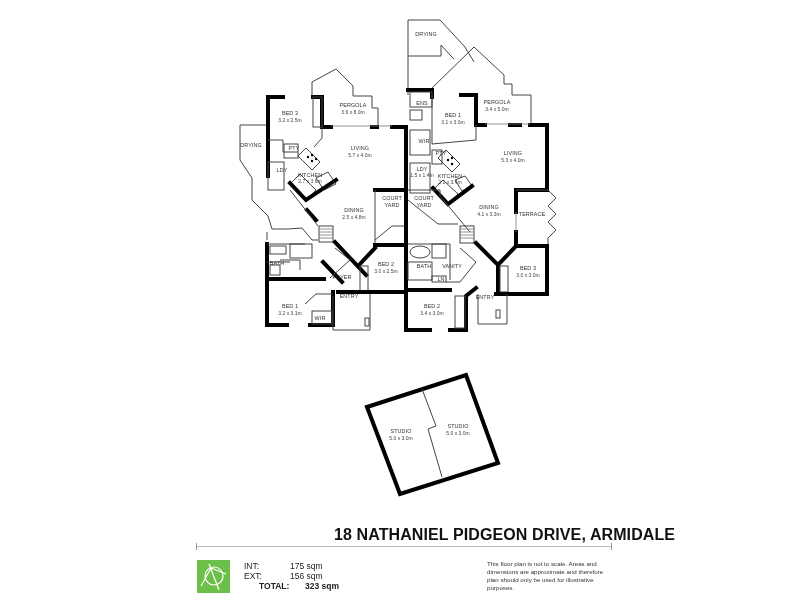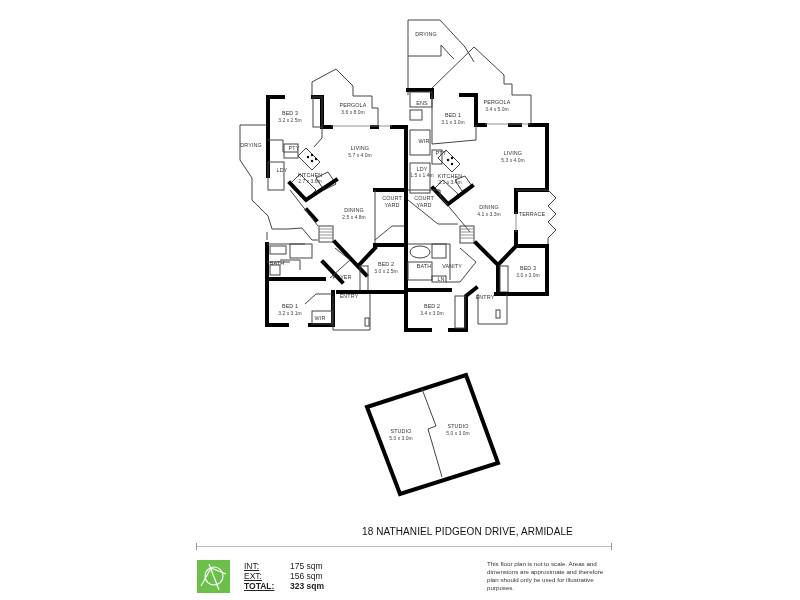--- a/index.html
+++ b/index.html
@@ -3,29 +3,29 @@
 <meta charset="utf-8">
 <style>
   html, body { margin:0; padding:0; background:#ffffff; }
   body { width:800px; height:600px; position:relative; overflow:hidden; font-family:"Liberation Sans", sans-serif; color:#222; }
   #plan { position:absolute; left:0; top:0; width:800px; height:510px; }
   .wall { stroke:#000; stroke-width:4; fill:none; stroke-linecap:square; }
   .thin { stroke:#444; stroke-width:1; fill:none; }
   .thinner { stroke:#777; stroke-width:0.8; fill:none; }
   .lbl { font-family:"Liberation Sans", sans-serif; font-size:5.4px; fill:#333; text-anchor:middle; letter-spacing:0.1px; }
   .dim { font-family:"Liberation Sans", sans-serif; font-size:5px; fill:#444; text-anchor:middle; }
-  .title { position:absolute; left:334px; top:526px; font-size:10px; font-weight:normal; color:#111; letter-spacing:0.1px; white-space:nowrap;margin-left:28px; }
+  .title { position:absolute; left:334px; top:526px; font-size:16px; font-weight:bold; color:#111; letter-spacing:0.1px; white-space:nowrap; }
   .rule { position:absolute; left:196px; top:546px; width:416px; height:1px; background:#bbb; }
   .rule:before, .rule:after { content:""; position:absolute; top:-3px; width:1px; height:7px; background:#999; }
   .rule:before { left:0; } .rule:after { right:0; }
   .logo { position:absolute; left:197px; top:560px; width:33px; height:33px; background:#6cc04a; }
   .areas { position:absolute; left:244px; top:561px; font-size:8.5px; line-height:10px; color:#222; }
   .areas .row { display:flex; }
-  .areas .k { width:46px;text-decoration:underline; } .areas .v { width:60px; }
-  .areas .row.total { font-weight:bold; }
+  .areas .k { width:46px; } .areas .v { width:60px; }
+  .areas .row.total { font-weight:bold;margin-left:15px; }
   .disclaimer { position:absolute; left:487px; top:560px; width:125px; font-size:6.2px; line-height:8px; color:#333; }
 </style>
 </head>
 <body>
 
 <svg id="plan" viewBox="0 0 800 510" xmlns="http://www.w3.org/2000/svg">
 
   <g>
 
     <polyline class="thin" points="312,96 312,82 336,69 353,86 353,96 372,96 372,108 378,108 378,125"></polyline>

